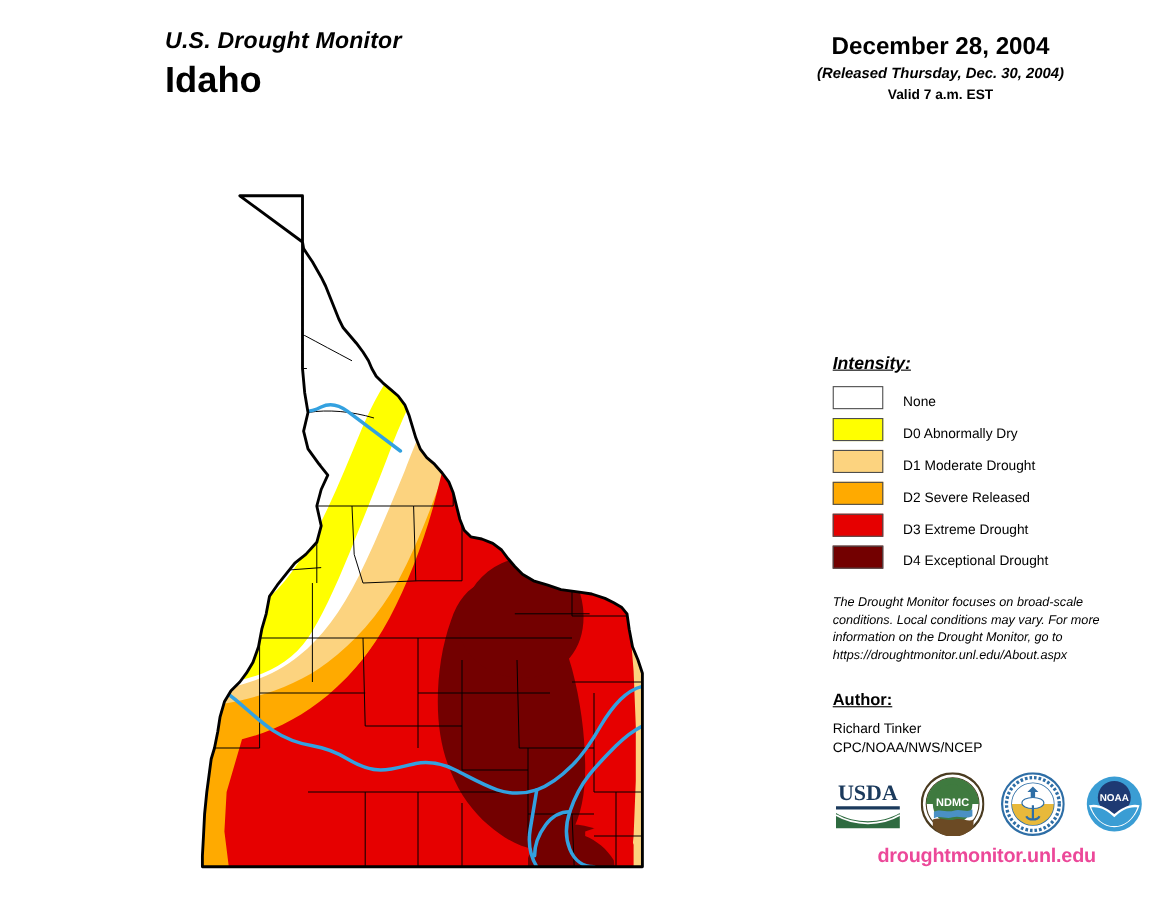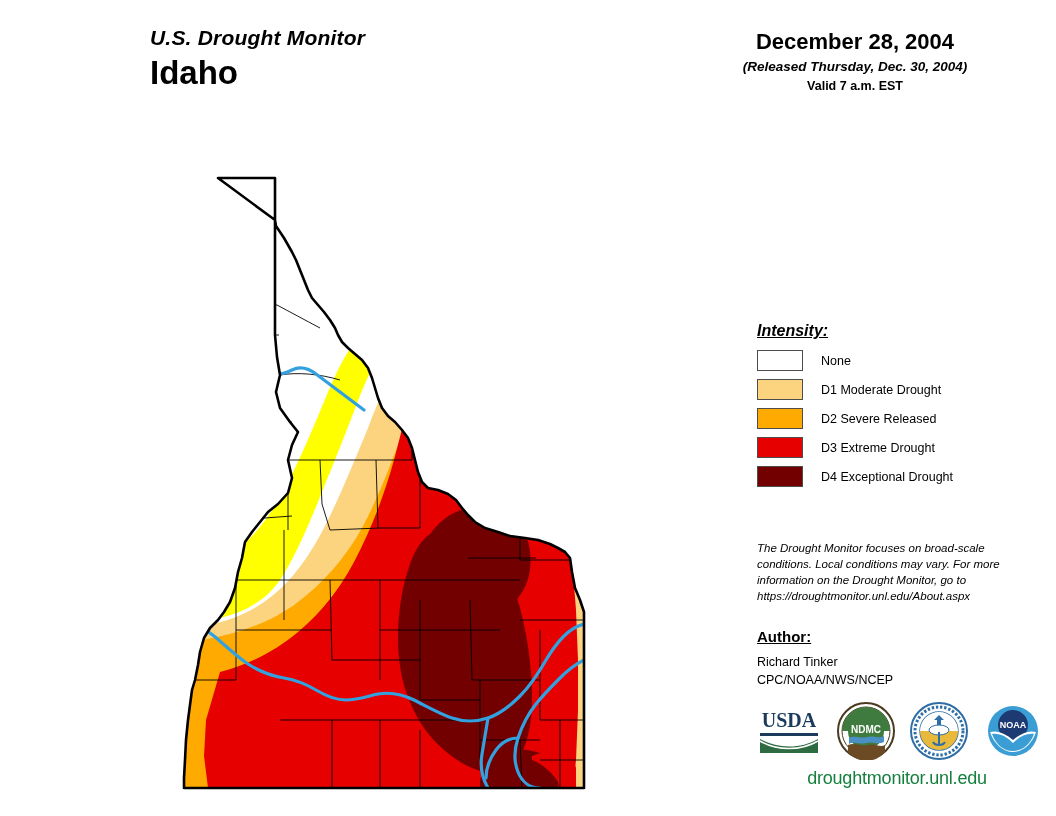--- a/index.html
+++ b/index.html
@@ -86,21 +86,21 @@
   #legend-heading {
     font-size: 16px;
     font-weight: bold;
     font-style: italic;
     text-decoration: underline;
     color: #000;
     margin-bottom: 9px;
   }
   .legend-row {
     display: flex;
-    align-items: center;
+    align-items: flex-end;
     height: 23px;
     margin-bottom: 6px;
   }
   .legend-swatch {
     width: 46px;
     height: 21px;
     border: 1px solid #4d4d4d;
     box-sizing: border-box;
     flex: 0 0 auto;
   }
@@ -154,22 +154,22 @@
   }
   .logo { flex: 0 0 auto; }
 
   #site-url {
     position: absolute;
     left: 737px;
     top: 768px;
     width: 320px;
     text-align: center;
     font-size: 18px;
-    font-weight: normal;
-    color: #15803d;
+    font-weight: bold;
+    color: #ec4899;
     letter-spacing: -0.2px;
   }
 </style>
 </head>
 <body>
 
 <div id="title-block">
   <div id="dm-title">U.S. Drought Monitor</div>
   <div id="state-title">Idaho</div>
 </div>
@@ -362,20 +362,24 @@
 </div>
 
 <div id="legend">
   <div id="legend-heading">Intensity:</div>
 
   <div class="legend-row">
     <span class="legend-swatch" style="background:#FFFFFF"></span>
     <span class="legend-label">None</span>
   </div>
   <div class="legend-row">
+    <span class="legend-swatch" style="background:#FFFF00"></span>
+    <span class="legend-label">D0 Abnormally Dry</span>
+  </div>
+  <div class="legend-row">
     <span class="legend-swatch" style="background:#FCD37F"></span>
     <span class="legend-label">D1 Moderate Drought</span>
   </div>
   <div class="legend-row">
     <span class="legend-swatch" style="background:#FFAA00"></span>
     <span class="legend-label">D2 Severe Released</span>
   </div>
   <div class="legend-row">
     <span class="legend-swatch" style="background:#E60000"></span>
     <span class="legend-label">D3 Extreme Drought</span>

